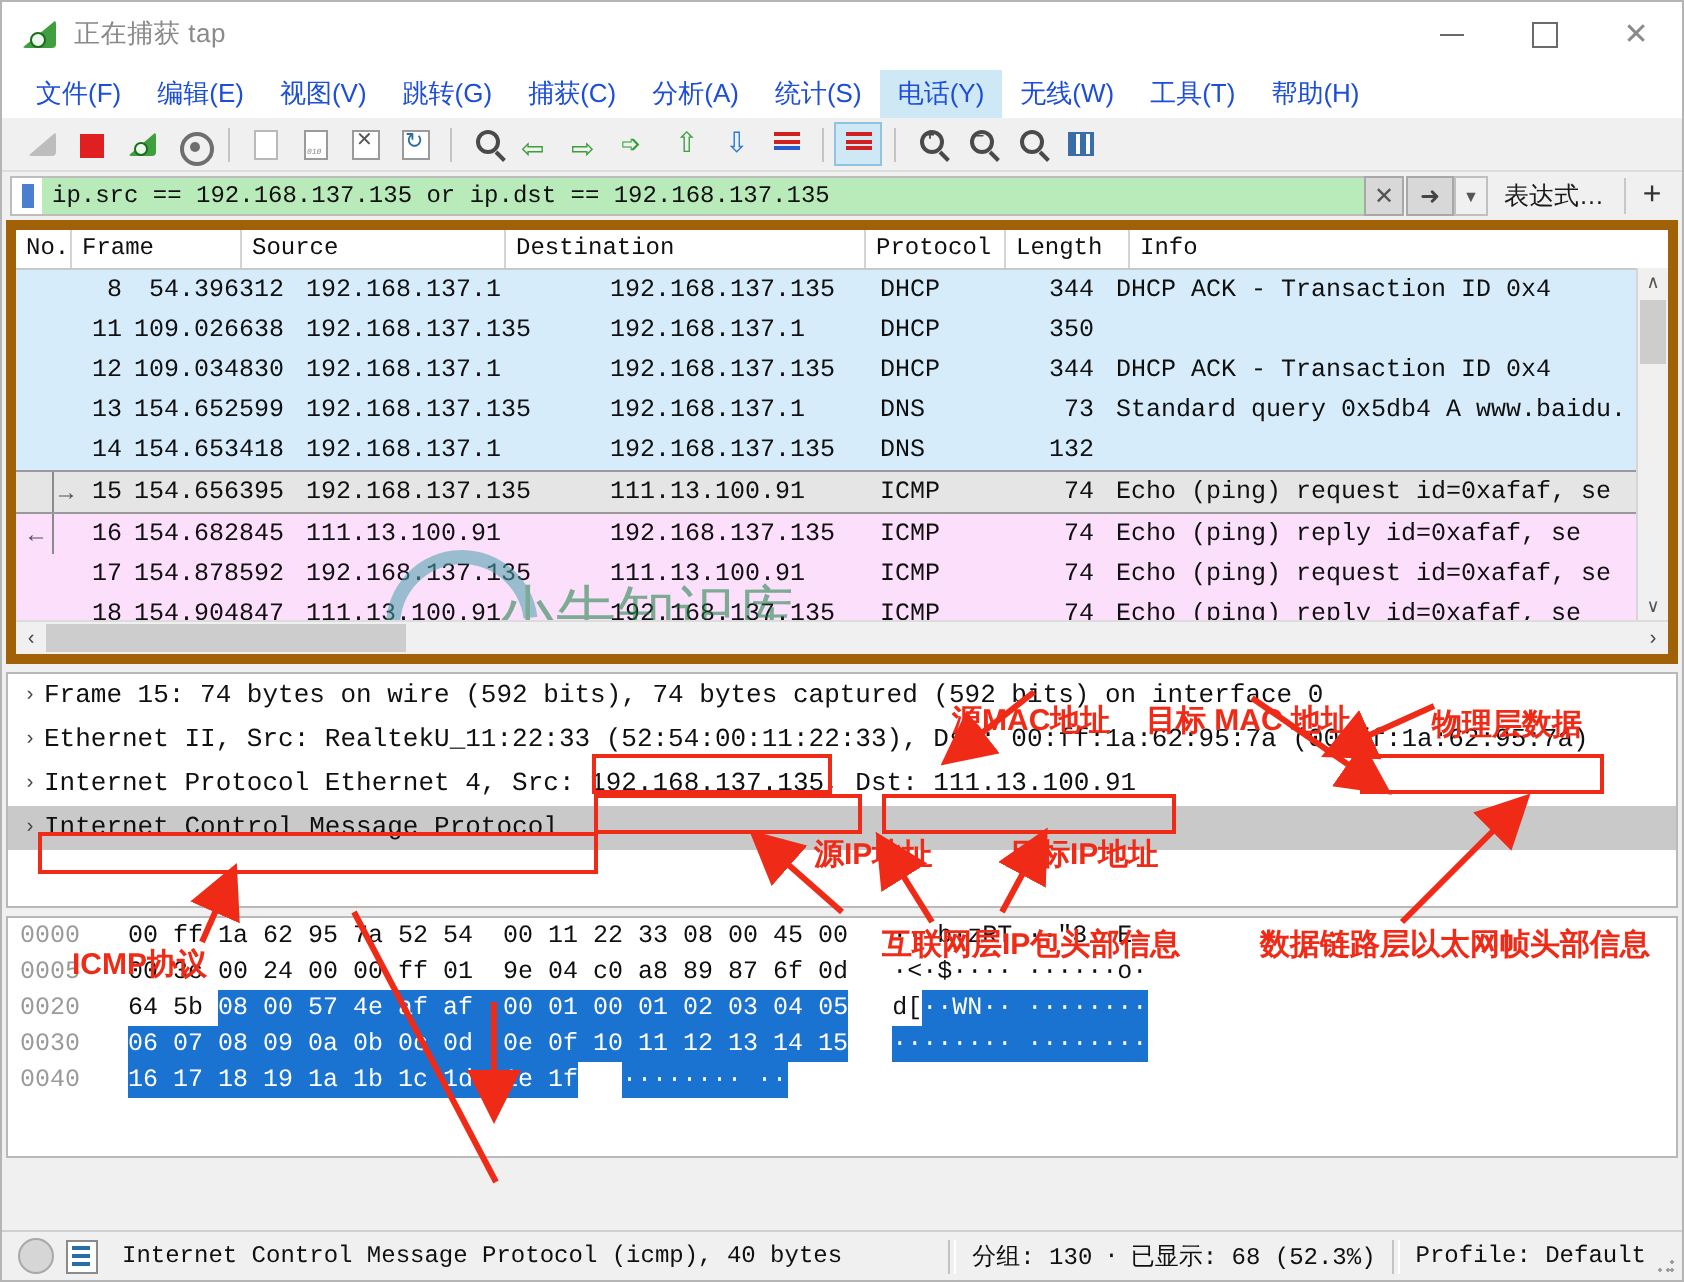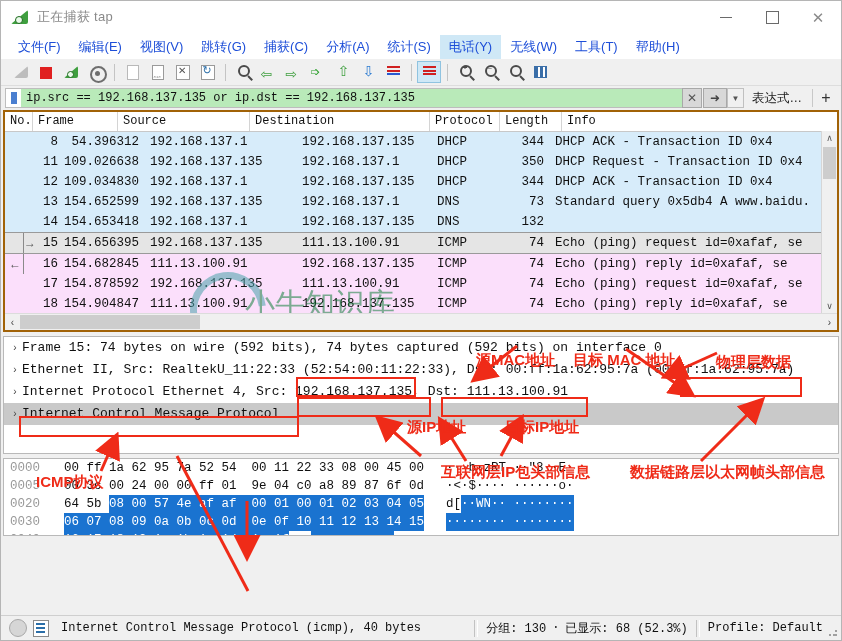--- a/index.html
+++ b/index.html
@@ -90,21 +90,21 @@
   .fapply{width:24px;height:20px;background:#d8d8d8;border:1px solid #a8a8a8;box-sizing:border-box;
       margin-left:1px;display:flex;align-items:center;justify-content:center;color:#444;font-size:12px;}
   .fdrop{width:17px;height:20px;background:#f0f0f0;border:1px solid #c0c0c0;box-sizing:border-box;
       display:flex;align-items:center;justify-content:center;color:#555;font-size:8px;}
   .fexpr{font-size:12.5px;color:#1a1a1a;padding:0 8px;white-space:nowrap;}
   .fsep{width:1px;height:18px;background:#c8c8c8;margin:0 2px;}
   .fplus{width:22px;height:20px;display:flex;align-items:center;justify-content:center;
       color:#333;font-size:16px;}
 
   
-  .plist{position:relative;height:222px;background:#fff;border:2px solid #a16207;
+  .plist{position:relative;height:222px;background:#fff;border:5px solid #a16207;
          margin:0 2px;box-sizing:border-box;overflow:hidden;}
   .phead{display:flex;height:19px;background:#fff;border-bottom:1px solid #c8c8c8;}
   .phead .hc{font-family:"Liberation Mono","DejaVu Sans Mono",monospace;font-size:12px;color:#101010;
       padding-left:5px;box-sizing:border-box;border-right:1px solid #d4d4d4;line-height:19px;overflow:hidden;}
   .prow{display:flex;height:20px;line-height:20px;position:relative;}
   .prow .c{font-family:"Liberation Mono","DejaVu Sans Mono",monospace;font-size:12.5px;color:#101010;
       box-sizing:border-box;white-space:nowrap;overflow:hidden;}
   .c-no{text-align:right;padding-right:5px;}
   .c-time{text-align:right;padding-right:6px;}
   .c-len{text-align:right;padding-right:6px;}
@@ -130,21 +130,21 @@
 
   
   .detail{position:relative;height:118px;background:#fff;border:1px solid #b9b9b9;margin:4px 2px 0 2px;
           box-sizing:border-box;overflow:hidden;}
   .drow{height:22px;line-height:22px;display:flex;align-items:center;padding-left:4px;position:relative;}
   .drow.sel{background:#c9c9c9;}
   .dchev{width:14px;text-align:center;font-size:10px;color:#444;}
   .dtxt{font-family:"Liberation Mono","DejaVu Sans Mono",monospace;font-size:13px;color:#101010;white-space:nowrap;}
 
   
-  .hexpane{position:relative;height:78px;background:#fff;border:1px solid #b9b9b9;margin:4px 2px 0 2px;
+  .hexpane{position:relative;height:121px;background:#fff;border:1px solid #b9b9b9;margin:4px 2px 0 2px;
            box-sizing:border-box;overflow:hidden;
            font-family:"Liberation Mono","DejaVu Sans Mono",monospace;font-size:12.5px;}
   .hrow{height:18px;line-height:18px;display:flex;padding-left:6px;}
   .hoff{color:#9a9a9a;width:40px;}
   .hbytes{margin-left:14px;letter-spacing:0;color:#101010;white-space:pre;}
   .hascii{margin-left:22px;color:#101010;white-space:pre;}
   .hl{background:#1a73d0;color:#fff;}
 
   
   .statusbar{position:absolute;left:0;right:0;bottom:0;height:24px;background:#f0f0f0;
@@ -369,21 +369,20 @@
         <div class="c c-info" style="width:280px">DHCP ACK      - Transaction ID 0x4</div>
       </div>
 
       <div class="prow bg-dhcp">
         <div class="c c-no" style="width:58px">11</div>
         <div class="c c-time" style="width:82px">109.026638</div>
         <div class="c c-src" style="width:152px">192.168.137.135</div>
         <div class="c c-dst" style="width:135px">192.168.137.1</div>
         <div class="c c-pro" style="width:58px">DHCP</div>
         <div class="c c-len" style="width:60px">350</div>
-        <div class="c c-info" style="width:280px">DHCP Request  - Transaction ID 0x4</div>
       </div>
 
       <div class="prow bg-dhcp">
         <div class="c c-no" style="width:58px">12</div>
         <div class="c c-time" style="width:82px">109.034830</div>
         <div class="c c-src" style="width:152px">192.168.137.1</div>
         <div class="c c-dst" style="width:135px">192.168.137.135</div>
         <div class="c c-pro" style="width:58px">DHCP</div>
         <div class="c c-len" style="width:60px">344</div>
         <div class="c c-info" style="width:280px">DHCP ACK      - Transaction ID 0x4</div>

